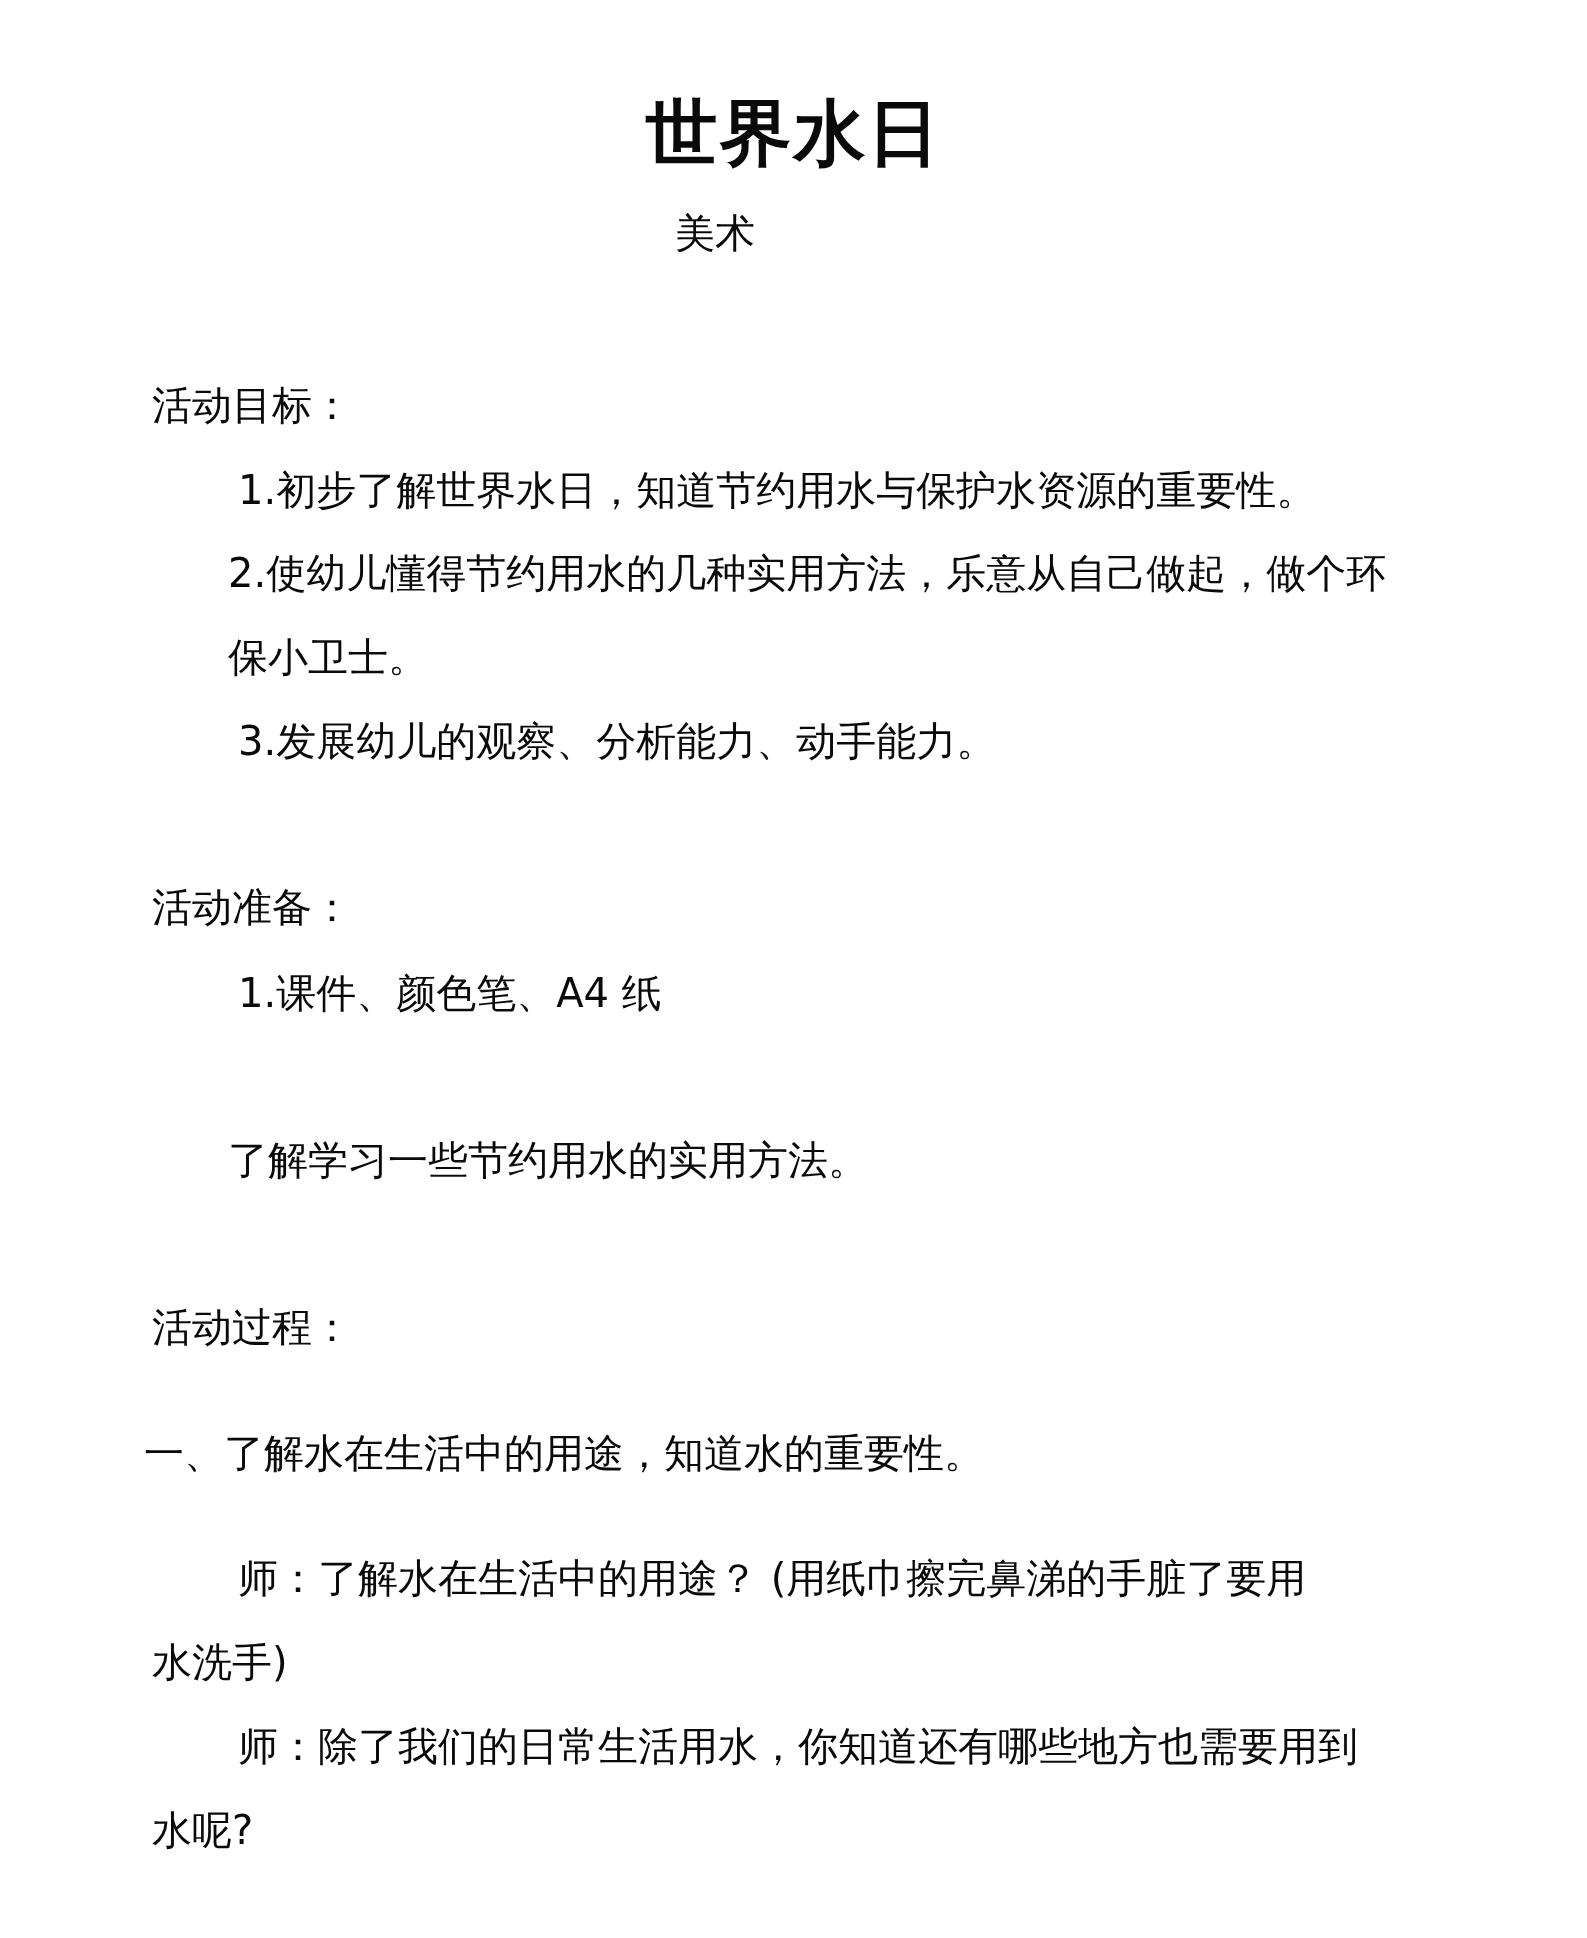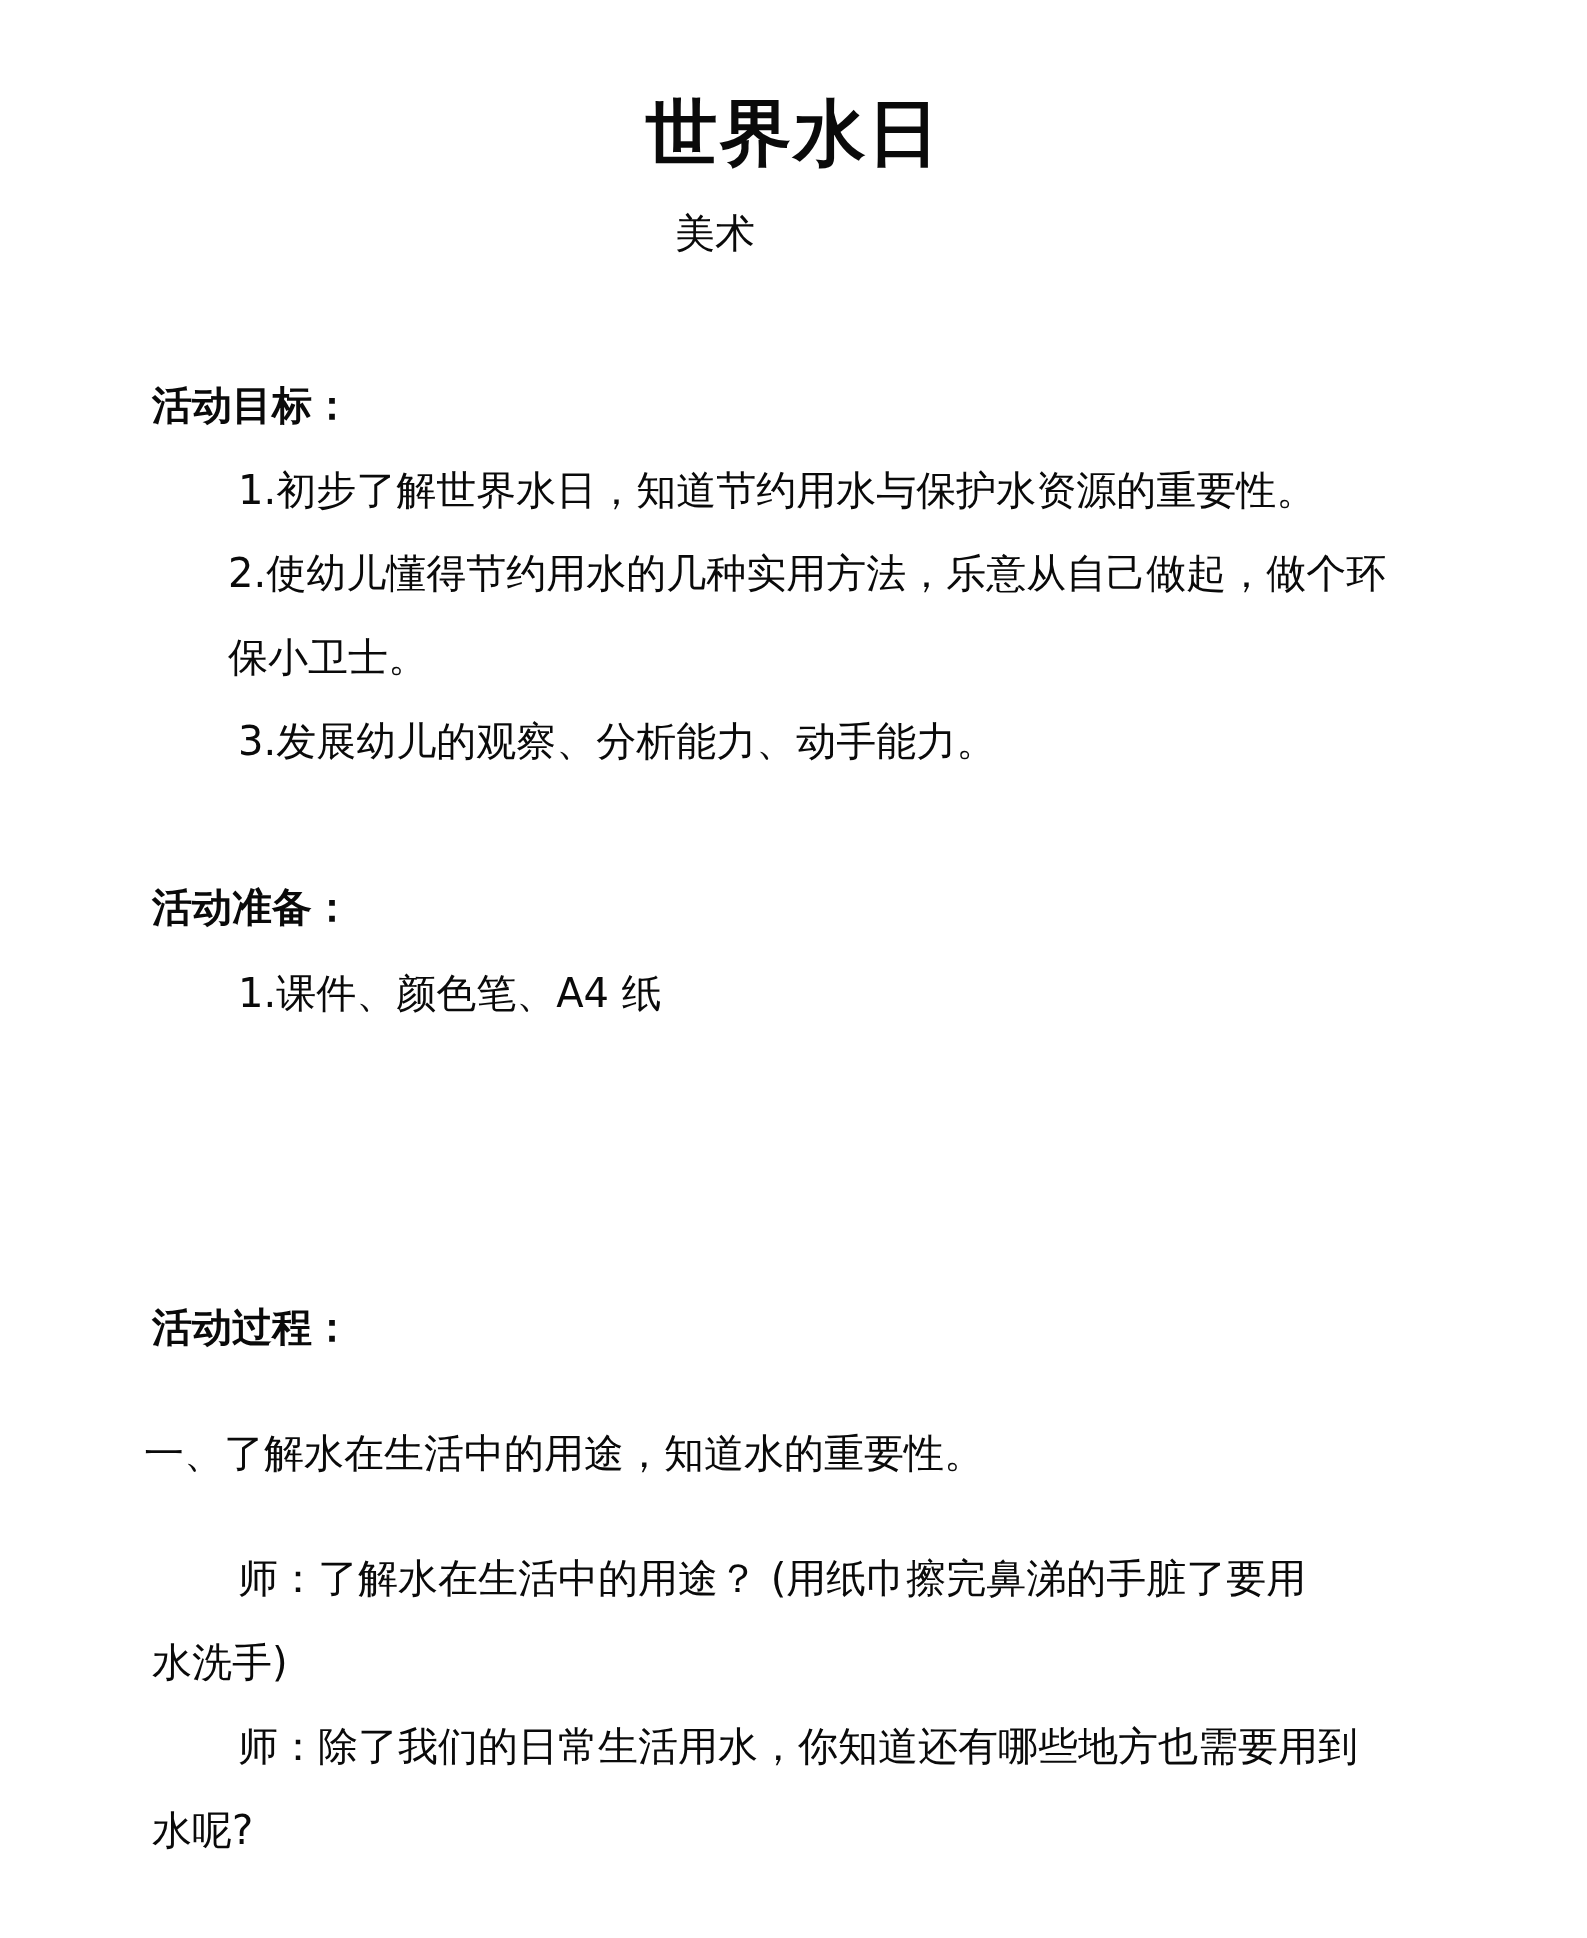--- a/index.html
+++ b/index.html
@@ -39,40 +39,41 @@
       font-size: 40px;
       line-height: 50px;
     }
     .line {
       position: absolute;
       font-size: 40px;
       line-height: 50px;
       white-space: nowrap;
     }
     .heading {
-      font-weight: bold;
+      font-weight: normal;
       font-size: 40px;
     }
   </style>
 </head>
 <body>
 
 <div class="page">
 
   <div class="title">世界水日</div>
   <div class="subtitle">美术</div>
 
   <div class="line heading" style="left:152px; top:380px;">活动目标：</div>
   <div class="line" style="left:238px; top:465px;">1.初步了解世界水日，知道节约用水与保护水资源的重要性。</div>
   <div class="line" style="left:228px; top:548px;">2.使幼儿懂得节约用水的几种实用方法，乐意从自己做起，做个环</div>
   <div class="line" style="left:228px; top:632px;">保小卫士。</div>
   <div class="line" style="left:238px; top:716px;text-align:center;">3.发展幼儿的观察、分析能力、动手能力。</div>
 
   <div class="line heading" style="left:152px; top:882px;">活动准备：</div>
   <div class="line" style="left:238px; top:968px;">1.课件、颜色笔、A4 纸</div>
+  <div class="line" style="left:228px; top:1135px;">了解学习一些节约用水的实用方法。</div>
 
   <div class="line heading" style="left:152px; top:1302px;">活动过程：</div>
   <div class="line" style="left:144px; top:1385px;margin-top:43px;">一、了解水在生活中的用途，知道水的重要性。</div>
   <div class="line" style="left:238px; top:1553px;">师：了解水在生活中的用途？ (用纸巾擦完鼻涕的手脏了要用</div>
   <div class="line" style="left:152px; top:1637px;">水洗手)</div>
   <div class="line" style="left:238px; top:1721px;">师：除了我们的日常生活用水，你知道还有哪些地方也需要用到</div>
   <div class="line" style="left:152px; top:1805px;">水呢?</div>
 
 </div>
 

